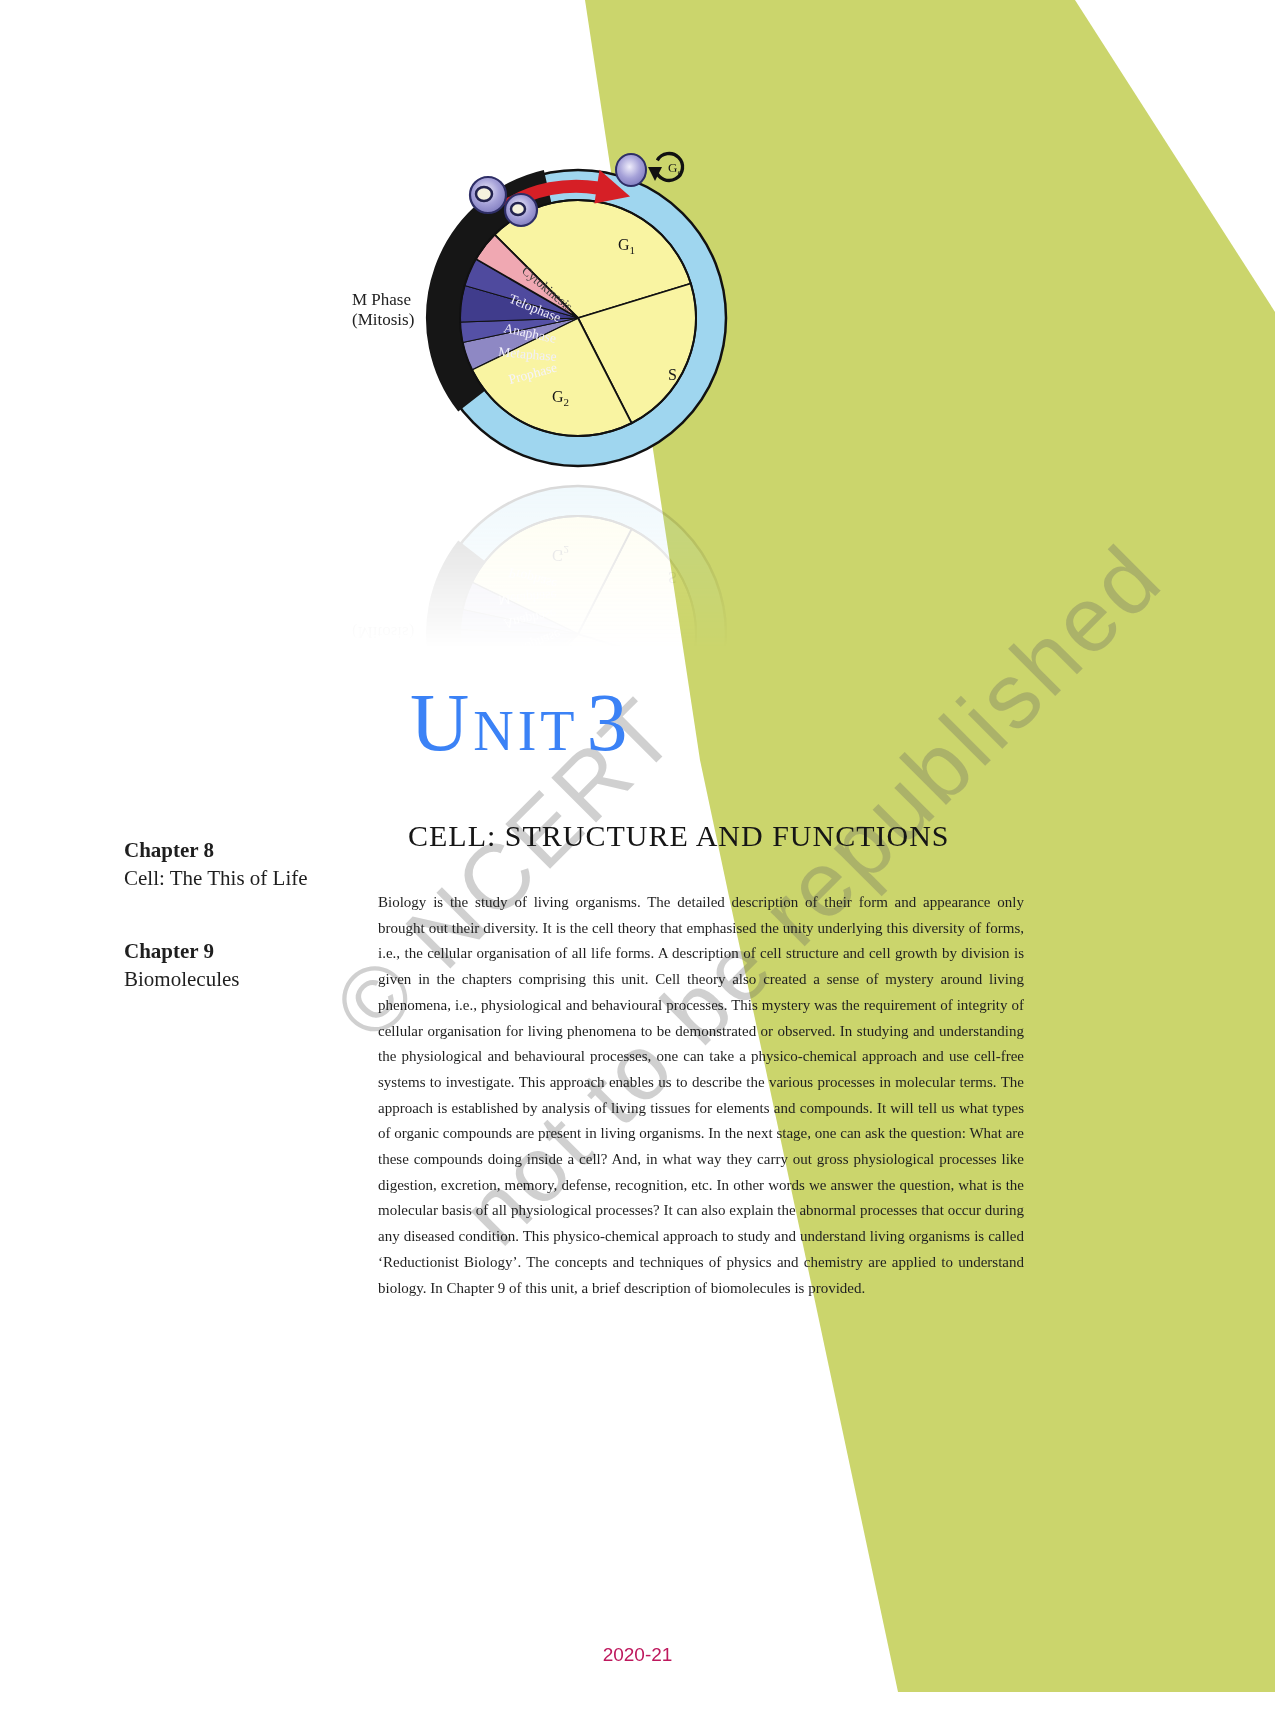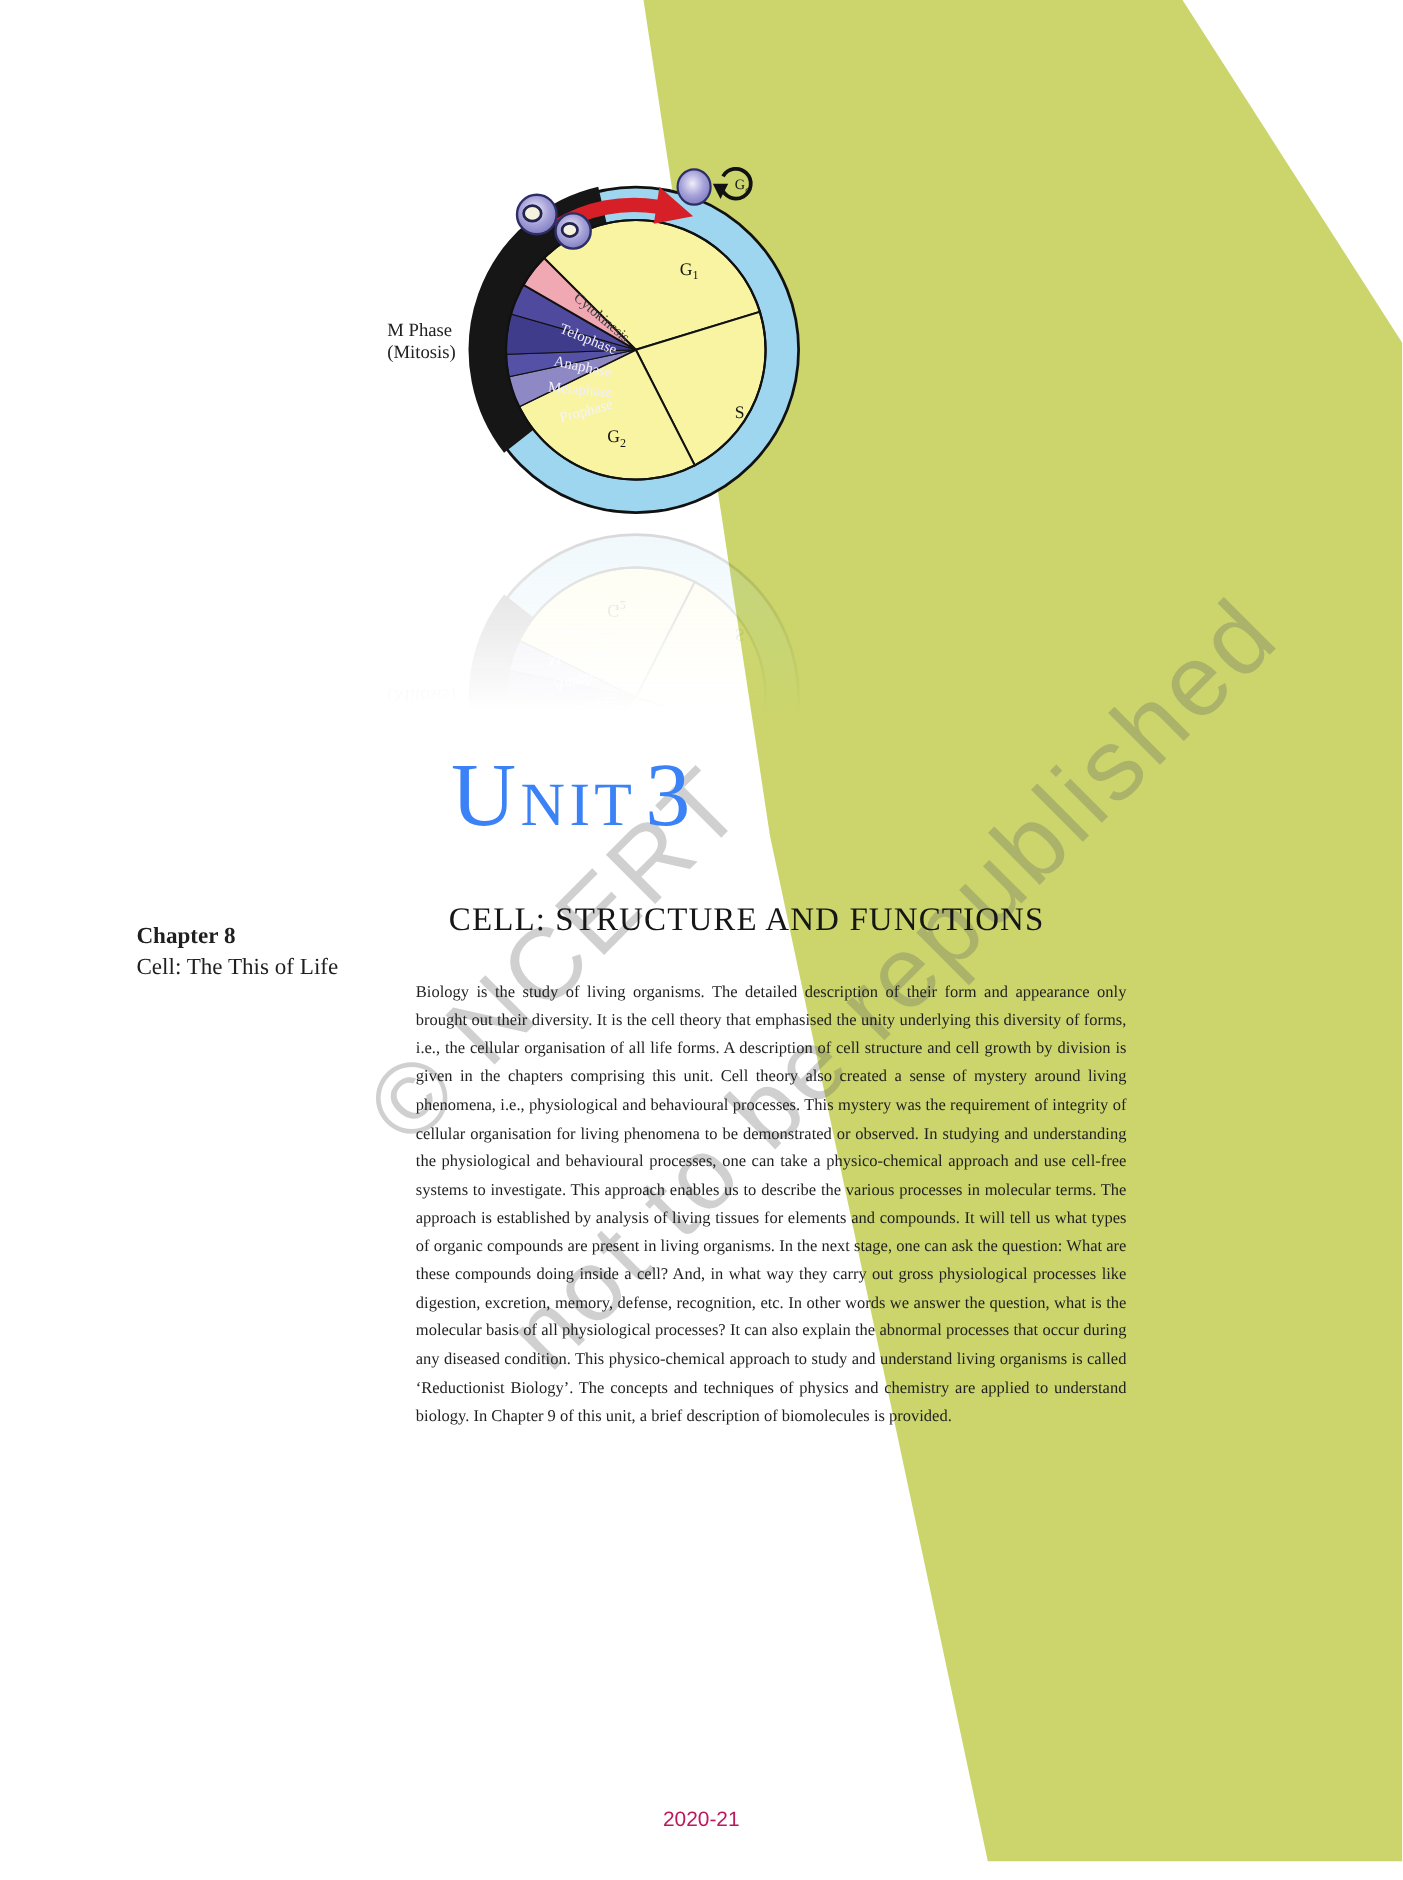--- a/index.html
+++ b/index.html
@@ -165,20 +165,24 @@
       <span class="big">3</span>
     </div>
 
     <div class="unit-subtitle">CELL: STRUCTURE AND FUNCTIONS</div>
 
     <div class="chapters">
       <div class="chapter">
         <div class="ch-label">Chapter 8</div>
         <div>Cell: The This of Life</div>
       </div>
+      <div class="chapter">
+        <div class="ch-label">Chapter 9</div>
+        <div>Biomolecules</div>
+      </div>
     </div>
 
     <div class="intro">Biology is the study of living organisms. The detailed description of their form and appearance only brought out their diversity. It is the cell theory that emphasised the unity underlying this diversity of forms, i.e., the cellular organisation of all life forms. A description of cell structure and cell growth by division is given in the chapters comprising this unit. Cell theory also created a sense of mystery around living phenomena, i.e., physiological and behavioural processes. This mystery was the requirement of integrity of cellular organisation for living phenomena to be demonstrated or observed. In studying and understanding the physiological and behavioural processes, one can take a physico-chemical approach and use cell-free systems to investigate. This approach enables us to describe the various processes in molecular terms. The approach is established by analysis of living tissues for elements and compounds. It will tell us what types of organic compounds are present in living organisms. In the next stage, one can ask the question: What are these compounds doing inside a cell? And, in what way they carry out gross physiological processes like digestion, excretion, memory, defense, recognition, etc. In other words we answer the question, what is the molecular basis of all physiological processes? It can also explain the abnormal processes that occur during any diseased condition. This physico-chemical approach to study and understand living organisms is called ‘Reductionist Biology’. The concepts and techniques of physics and chemistry are applied to understand biology. In Chapter 9 of this unit, a brief description of biomolecules is provided.</div>
 
     <div class="footer">2020-21</div>
   </div>
 
 </div>
 
 </body></html>

